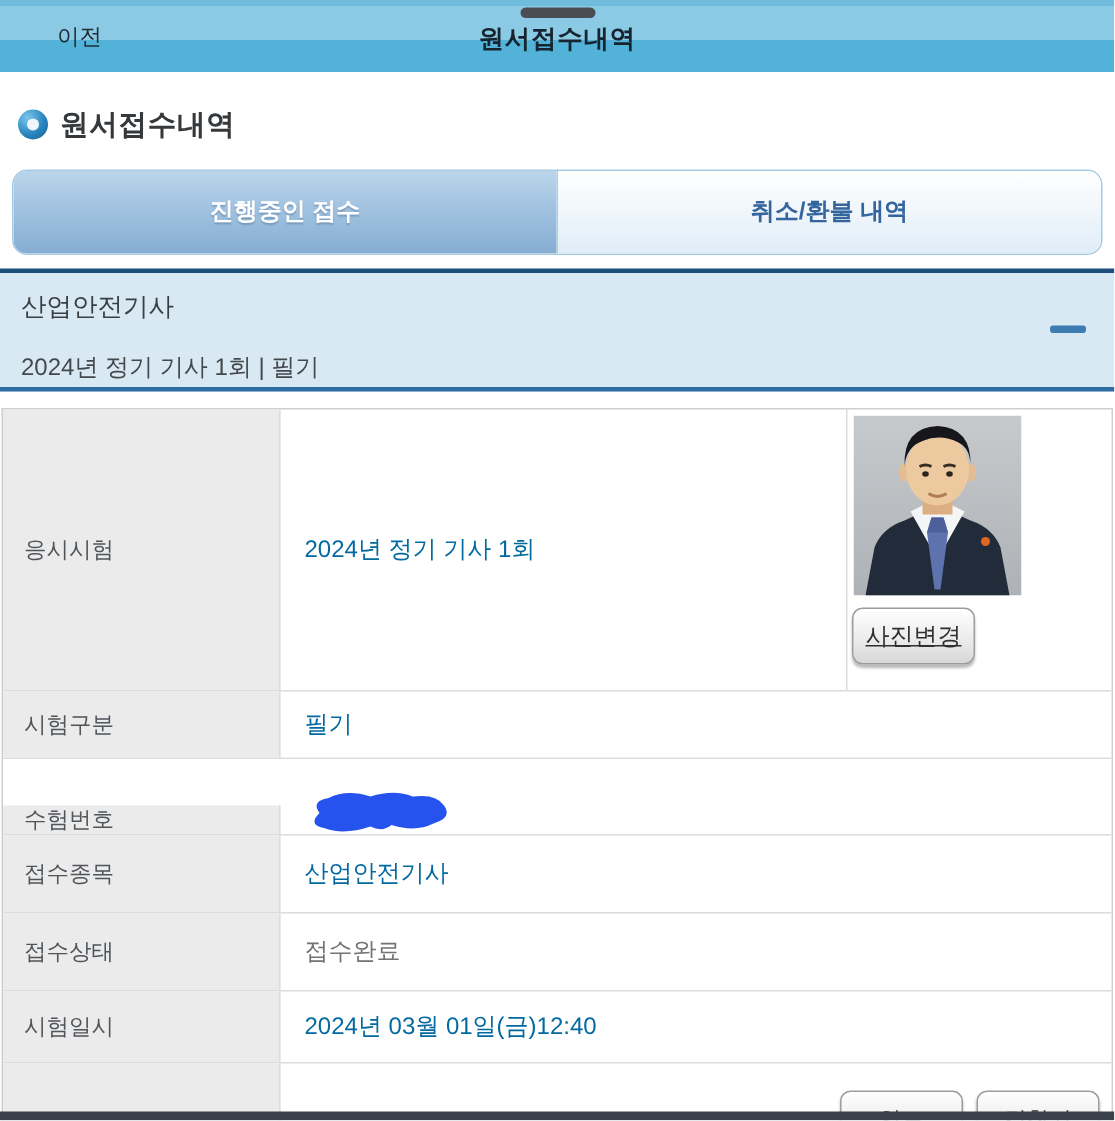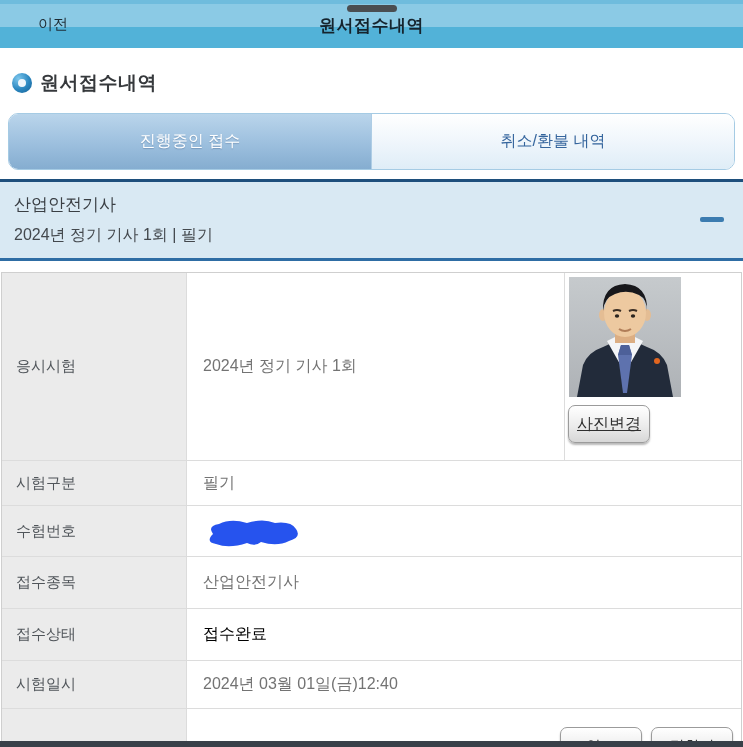--- a/index.html
+++ b/index.html
@@ -23,49 +23,49 @@
     position:relative; margin-right:8px; }
   .donut-icon::after { content:""; position:absolute; left:6px; top:6px; width:8px; height:8px;
     border-radius:50%; background:#eef6fb; }
   .section-title { font-size:19px; font-weight:bold; color:#36393c; letter-spacing:0.5px; }
 
   
   .tabs { position:absolute; left:8px; top:113px; width:727px; height:57px;
     border:1px solid #a5cbe4; border-radius:10px; display:flex; overflow:hidden;
     background:#fff; }
   .tab { flex:1; display:flex; align-items:center; justify-content:center;
-    font-size:16px; font-weight:normal; color:#35659d; cursor:pointer;
+    font-size:16px; font-weight:bold; color:#35659d; cursor:pointer;
     background:linear-gradient(180deg,#ffffff 0%,#eef5fb 55%,#dfedf7 100%); }
   .tab + .tab { border-left:1px solid #aecde5; }
   .tab.active { color:#ffffff;
     background:linear-gradient(180deg,#bad5eb 0%,#9cbfde 55%,#85add0 100%);
     text-shadow:0 1px 1px rgba(60,90,130,.35); }
 
   .navy-line { position:absolute; left:0; top:179px; width:743px; height:3px; background:#1e4f7c; }
 
   
   .accordion { position:absolute; left:0; top:182px; width:743px; height:79px;
     background:#d9e9f3; border-bottom:3px solid #2e6da4; padding:11px 0 0 14px; cursor:pointer; }
   .accordion-title { font-size:17px; color:#3a3f44; }
-  .accordion-subtitle { font-size:16px; color:#43484d; margin-top:9px; }
+  .accordion-subtitle { font-size:16px; color:#43484d; margin-top:19px; }
   .minus-icon { position:absolute; right:19px; top:35px; width:24px; height:5px;
     background:#3c7cb0; border-radius:2px; cursor:pointer; }
 
   
   .table { position:absolute; left:1px; top:272px; width:741px; height:475px;
     border:1px solid #cfcfcf; border-bottom:none; overflow:hidden; background:#fff; }
   .row { display:flex; border-bottom:1px solid #dcdcdc; }
-  .r1 { height:188px; } .r2 { height:45px;font-family:Liberation Mono, monospace; } .r3 { height:51px; }
+  .r1 { height:188px; } .r2 { height:45px;font-family:Liberation Mono, monospace; } .r3 { height:51px;align-items:flex-end; }
   .r4 { height:52px; } .r5 { height:52px;justify-content:flex-end; } .r6 { height:48px; }
   .r7 { height:39px; border-bottom:none; }
   .cell-label { width:185px; background:#ebebeb; border-right:1px solid #dcdcdc;
     display:flex; align-items:center; padding-left:14px; font-size:15px; color:#50555a; }
   .cell-value { flex:1; display:flex; align-items:center; padding-left:16px;
-    font-size:16px; color:#737373; }
-  .cell-value.status { color:#000000; }
+    font-size:16px; color:#0369a1; }
+  .cell-value.status { color:#737373; }
   .cell-photo { width:177px; border-left:1px solid #dcdcdc; position:relative; }
 
   .id-photo { position:absolute; left:4px; top:4px; width:112px; height:120px; display:block; }
   .btn3d { border:1px solid #9b9b9b; border-radius:7px;
     background:linear-gradient(180deg,#ffffff 0%,#ececec 55%,#d7d7d7 100%);
     box-shadow:0 2px 2px rgba(0,0,0,.28), inset 0 1px 0 #fff;
     font-size:16px; color:#2f2f2f; cursor:pointer;
     font-family:"Liberation Sans","DejaVu Sans",sans-serif; }
   .photo-change-btn { position:absolute; left:3px; top:132px; width:82px; height:38px;text-decoration:underline; }
 

